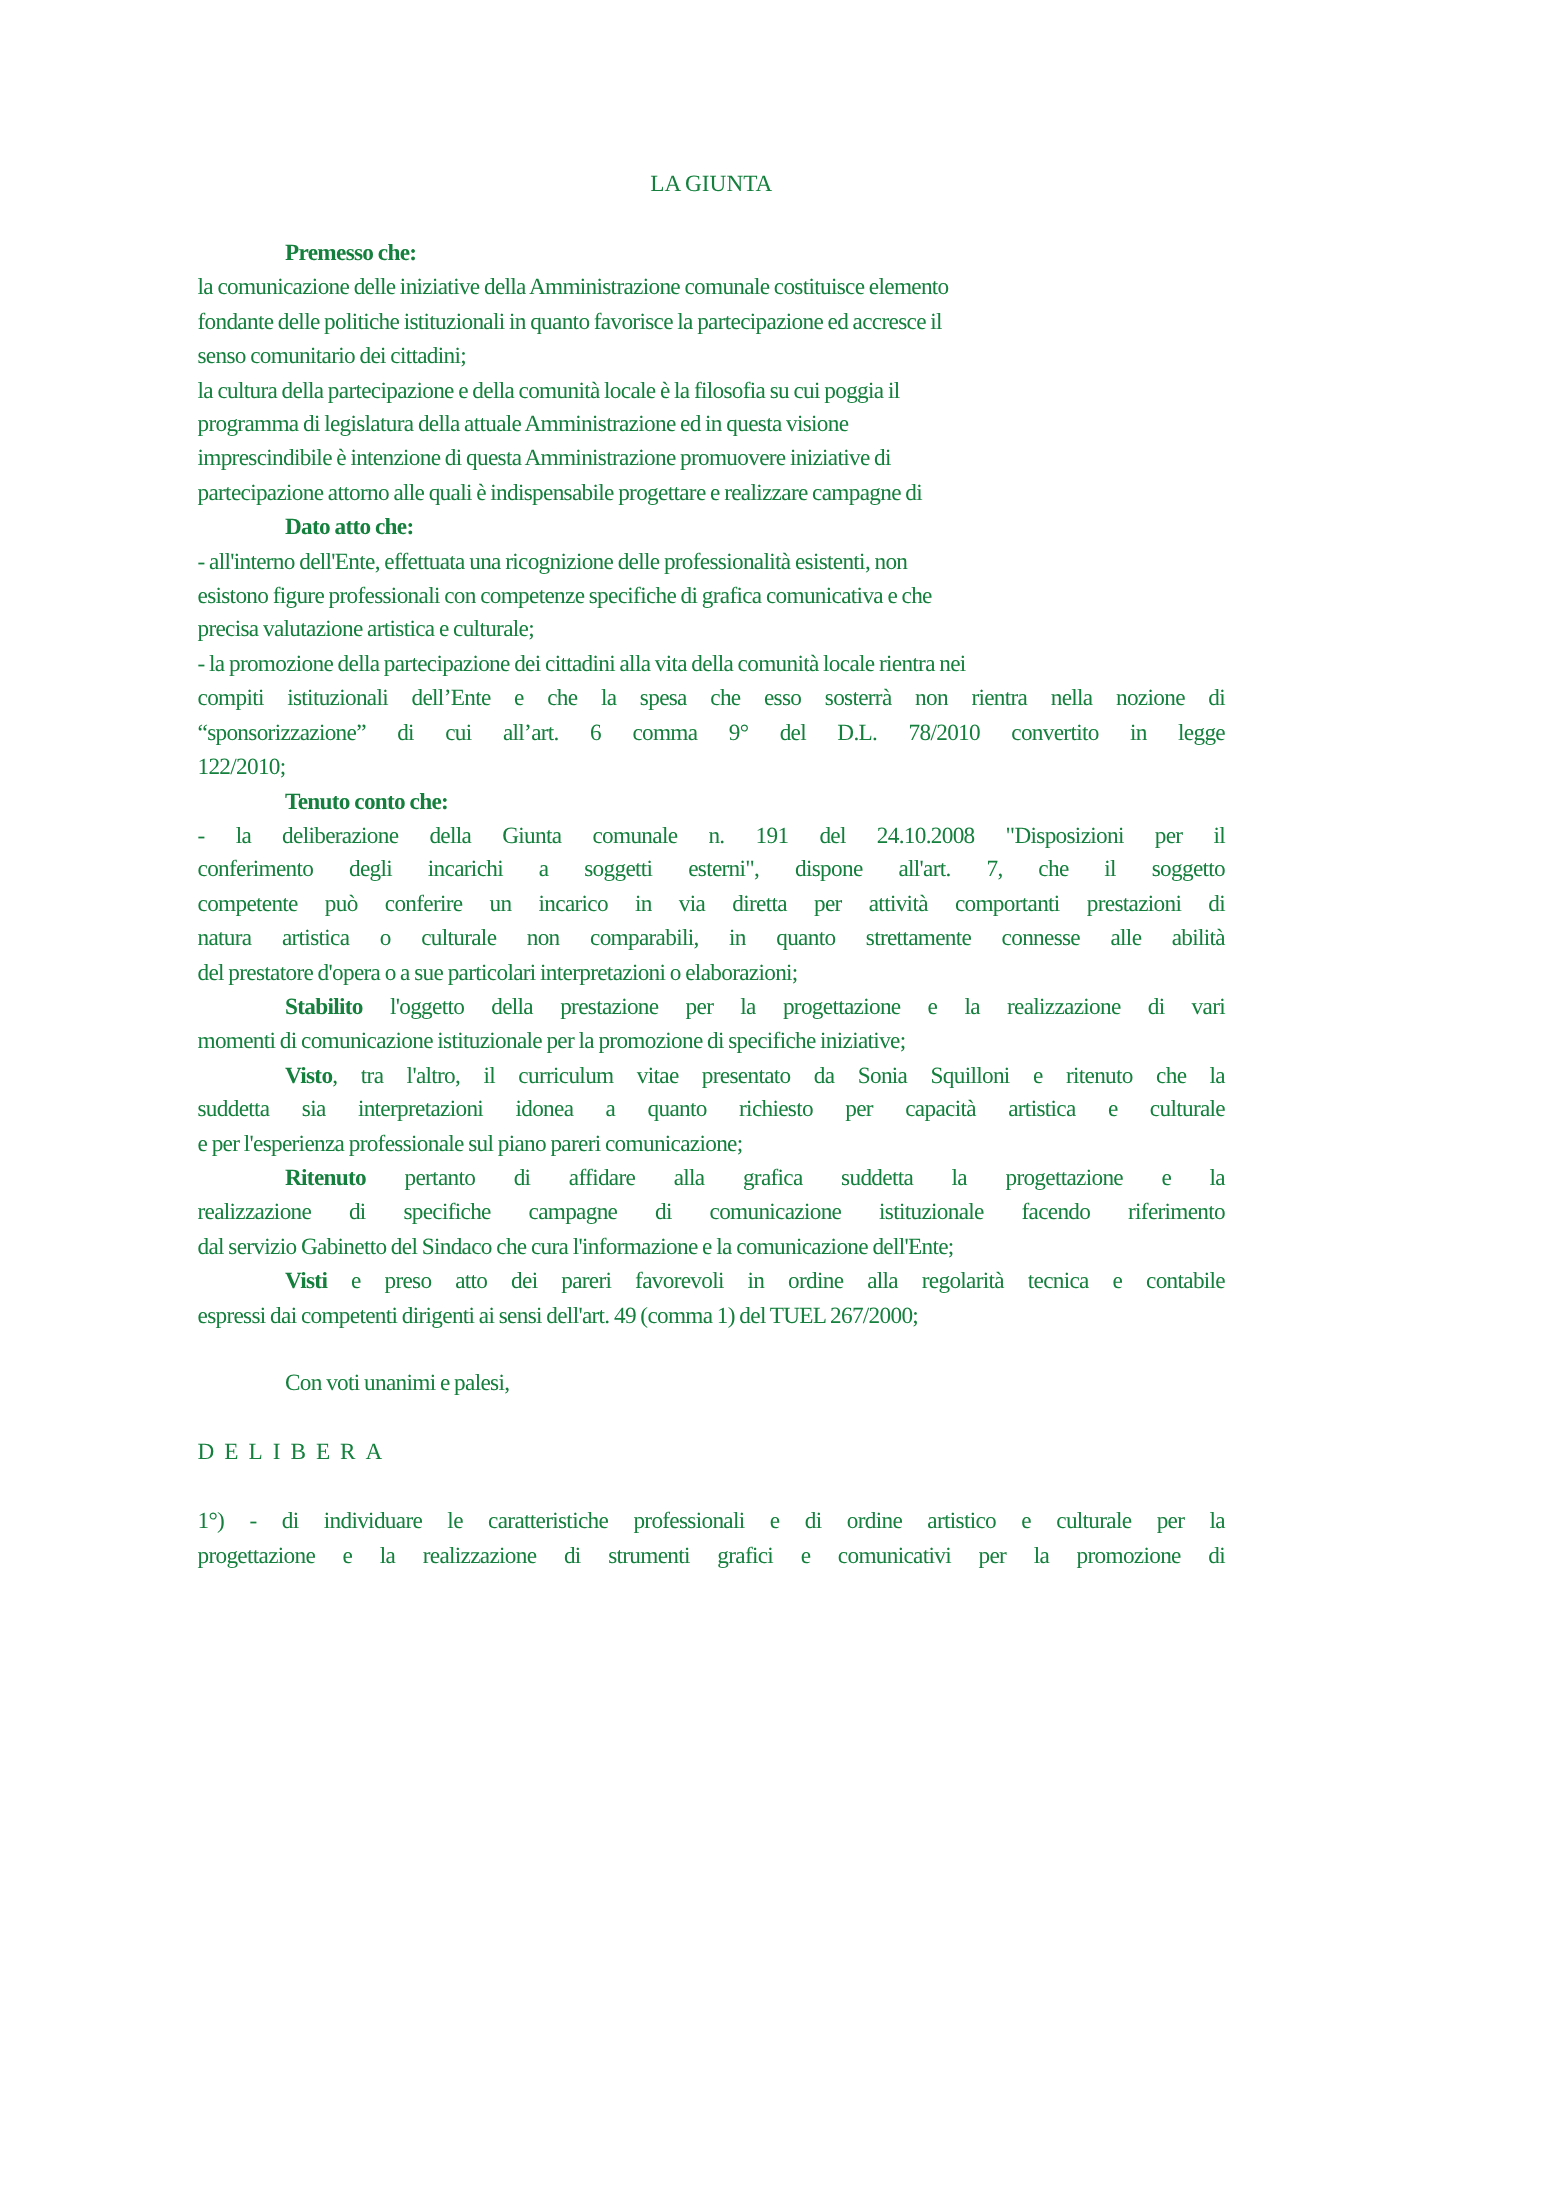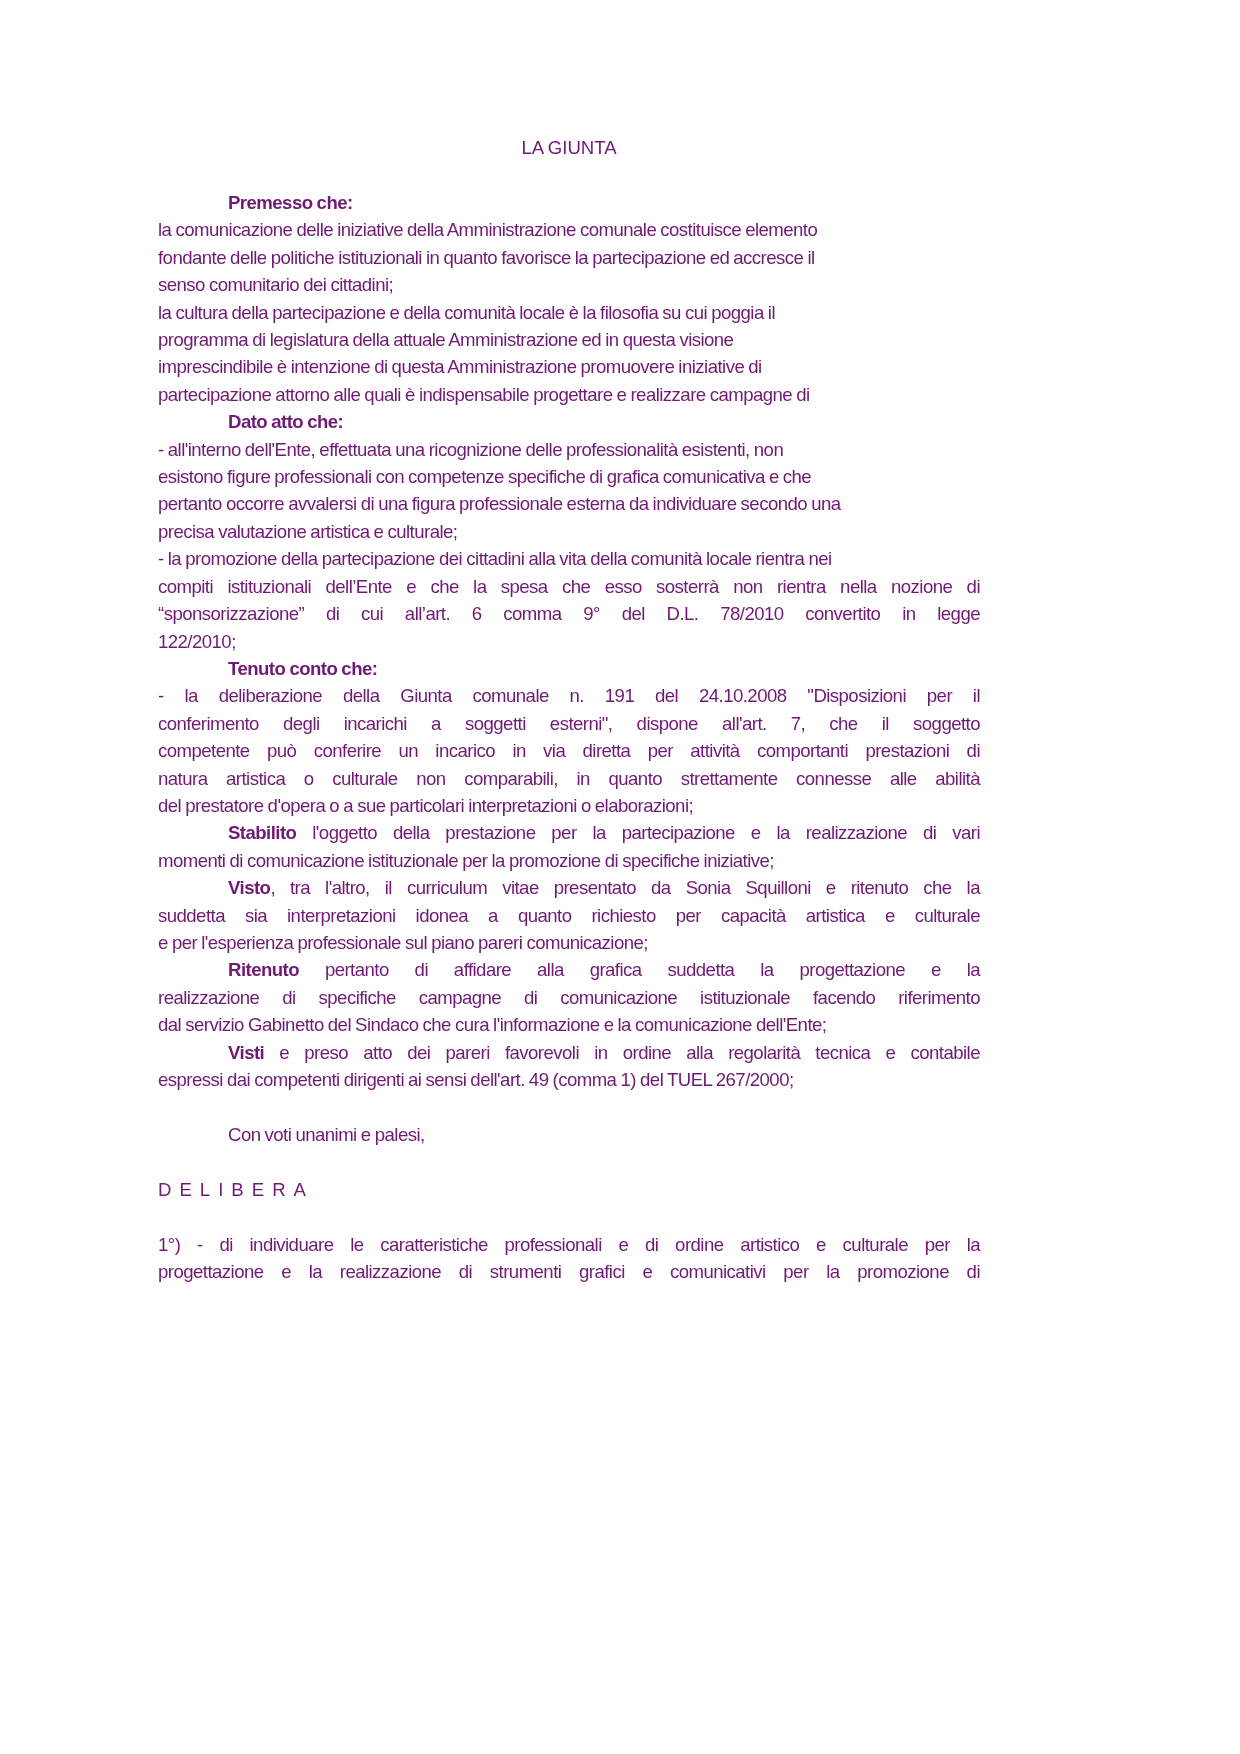--- a/index.html
+++ b/index.html
@@ -1,20 +1,20 @@
 <!DOCTYPE html>
 <html><head>
 <meta charset="utf-8">
 <style>
   html, body { margin: 0; padding: 0; background: #ffffff; }
   body { width: 1240px; height: 1754px; position: relative; overflow: hidden; }
   .page {
     position: absolute; left: 0; top: 0; width: 1130px; height: 1754px; background: #fff;
-    color: #701a75;
-    font-family: Liberation Sans, sans-serif;
+    color: #15803d;
+    font-family: Liberation Serif, serif;
   }
   .content {
     position: absolute; left: 158px; top: 134px; width: 822px;
     font-size: 18.6px; line-height: 27.4px;
     letter-spacing: -0.55px;
     word-spacing: -0.5px;
   }
   .title {
     text-align: center; width: 822px; margin: 0 0 0 0;
     font-size: 18.6px; line-height: 27.4px; letter-spacing: 0;
@@ -42,35 +42,34 @@
     <span class="line">fondante delle politiche istituzionali in quanto favorisce la partecipazione ed accresce il</span>
     <span class="line">senso comunitario dei cittadini;</span>
     <span class="line">la cultura della partecipazione e della comunità locale è la filosofia su cui poggia il</span>
     <span class="line">programma di legislatura della attuale Amministrazione ed in questa visione</span>
     <span class="line">imprescindibile è intenzione di questa Amministrazione promuovere iniziative di</span>
     <span class="line">partecipazione attorno alle quali è indispensabile progettare e realizzare campagne di</span>
 
     <div class="heading">Dato atto che:</div>
     <span class="line">- all'interno dell'Ente, effettuata una ricognizione delle professionalità esistenti,  non</span>
     <span class="line">esistono figure professionali con competenze specifiche di grafica comunicativa e che</span>
-    <span class="line">pertanto occorre avvalersi di una figura professionale esterna da individuare secondo una</span>
     <span class="line">precisa valutazione artistica e culturale;</span>
     <span class="line">- la promozione della partecipazione dei cittadini alla vita della comunità locale rientra nei</span>
     <span class="jline">compiti istituzionali dell’Ente e che la spesa  che esso sosterrà non rientra nella nozione di</span>
     <span class="jline">“sponsorizzazione” di cui all’art. 6 comma 9° del D.L. 78/2010  convertito in legge</span>
     <span class="line">122/2010;</span>
 
     <div class="heading">Tenuto conto che:</div>
     <span class="jline">- la  deliberazione della Giunta comunale n. 191 del 24.10.2008 "Disposizioni per il</span>
     <span class="jline">conferimento degli incarichi a soggetti esterni", dispone all'art. 7, che il soggetto</span>
     <span class="jline">competente può conferire un incarico in via diretta per attività comportanti prestazioni di</span>
     <span class="jline">natura artistica o culturale non comparabili, in quanto strettamente connesse alle abilità</span>
     <span class="line">del prestatore d'opera o a sue particolari interpretazioni o elaborazioni;</span>
 
-    <div class="jline" style="padding-left:70px;"><b>Stabilito</b><span> l'oggetto della prestazione per la  partecipazione e la realizzazione di vari</span></div>
+    <div class="jline" style="padding-left:70px;"><b>Stabilito</b><span> l'oggetto della prestazione per la  progettazione e la realizzazione di vari</span></div>
     <span class="line">momenti di comunicazione istituzionale per la promozione di specifiche iniziative;</span>
 
     <div class="jline" style="padding-left:70px;"><b>Visto</b><span>, tra l'altro, il curriculum vitae presentato da Sonia Squilloni e ritenuto che la</span></div>
     <span class="jline">suddetta sia interpretazioni idonea a quanto richiesto per capacità artistica e culturale</span>
     <span class="line">e per l'esperienza professionale sul piano pareri comunicazione;</span>
 
     <div class="jline" style="padding-left:70px;"><b>Ritenuto</b><span> pertanto di affidare alla grafica suddetta la progettazione e la</span></div>
     <span class="jline">realizzazione di specifiche campagne di comunicazione istituzionale facendo riferimento</span>
     <span class="line">dal servizio Gabinetto del Sindaco che cura l'informazione e la comunicazione dell'Ente;</span>
 

